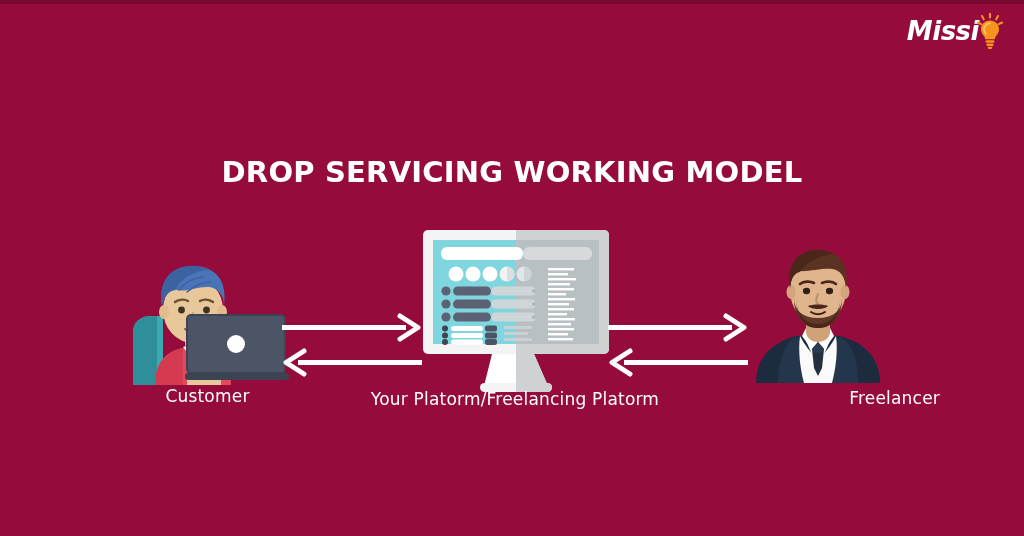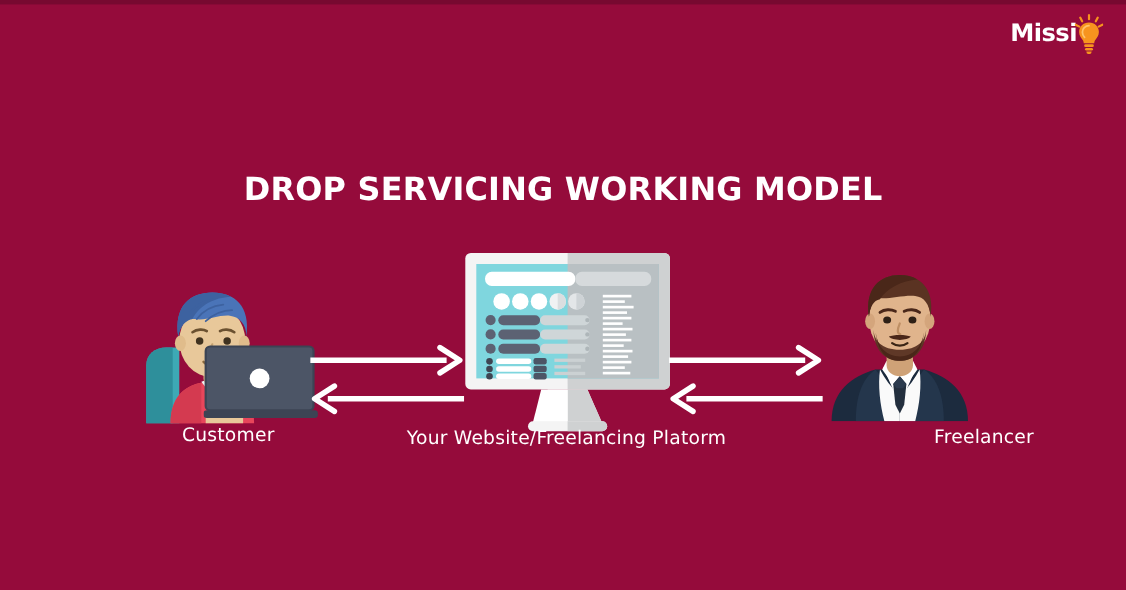--- a/index.html
+++ b/index.html
@@ -19,25 +19,26 @@
     background:#6e0a2e; opacity:.75;
   }
 
   
   .logo {
     position:absolute; top:9px; right:22px;
     display:flex; align-items:center; height:44px;
   }
   .logo-text {
     color:#ffffff;
-    font-size:22px;
+    font-size:26px;
     font-weight:700;
     letter-spacing:-0.5px;
     line-height:1;
     font-family:"DejaVu Sans", sans-serif;
+    font-style:italic;
   }
   .logo-bulb {
     position:relative;
     width:26px; height:36px;
     margin:0 -1px 0 -2px;
     display:inline-block;
   }
 
   
   .title {
@@ -266,21 +267,21 @@
         <rect x="128" y="110" width="25" height="2.4"></rect>
       </g>
 
       <path d="M78 126 L114 126 L128 158 L64 158 Z" fill="#F4F4F4"></path>
       <path d="M96 126 L114 126 L128 158 L96 158 Z" fill="#CFD1D2"></path>
       <path d="M72 126 L96 126 L96 158 L64 158 Z" fill="#FFFFFF"></path>
       <rect x="60" y="155" width="72" height="9" rx="4.5" fill="#F4F4F4"></rect>
       <path d="M96 155 H127.5 A4.5 4.5 0 0 1 132 159.5 A4.5 4.5 0 0 1 127.5 164 H96 Z" fill="#CFD1D2"></path>
     </svg>
   </div>
-  <div class="node-label" id="website-label">Your Website/Freelancing Platorm</div>
+  <div class="node-label" id="website-label">Your Platorm/Freelancing Platorm</div>
 
   <div class="arrows" id="arrows-right">
     <svg width="140" height="68" viewBox="0 0 140 68" xmlns="http://www.w3.org/2000/svg">
       <g>
         <rect x="0" y="13" width="124" height="5" fill="#FFFFFF"></rect>
         <path d="M118 4 L136 15.5 L118 27" fill="none" stroke="#FFFFFF" stroke-width="5" stroke-linecap="round" stroke-linejoin="round"></path>
       </g>
       <g>
         <rect x="16" y="48" width="124" height="5" fill="#FFFFFF"></rect>
         <path d="M22 39 L4 50.5 L22 62" fill="none" stroke="#FFFFFF" stroke-width="5" stroke-linecap="round" stroke-linejoin="round"></path>

